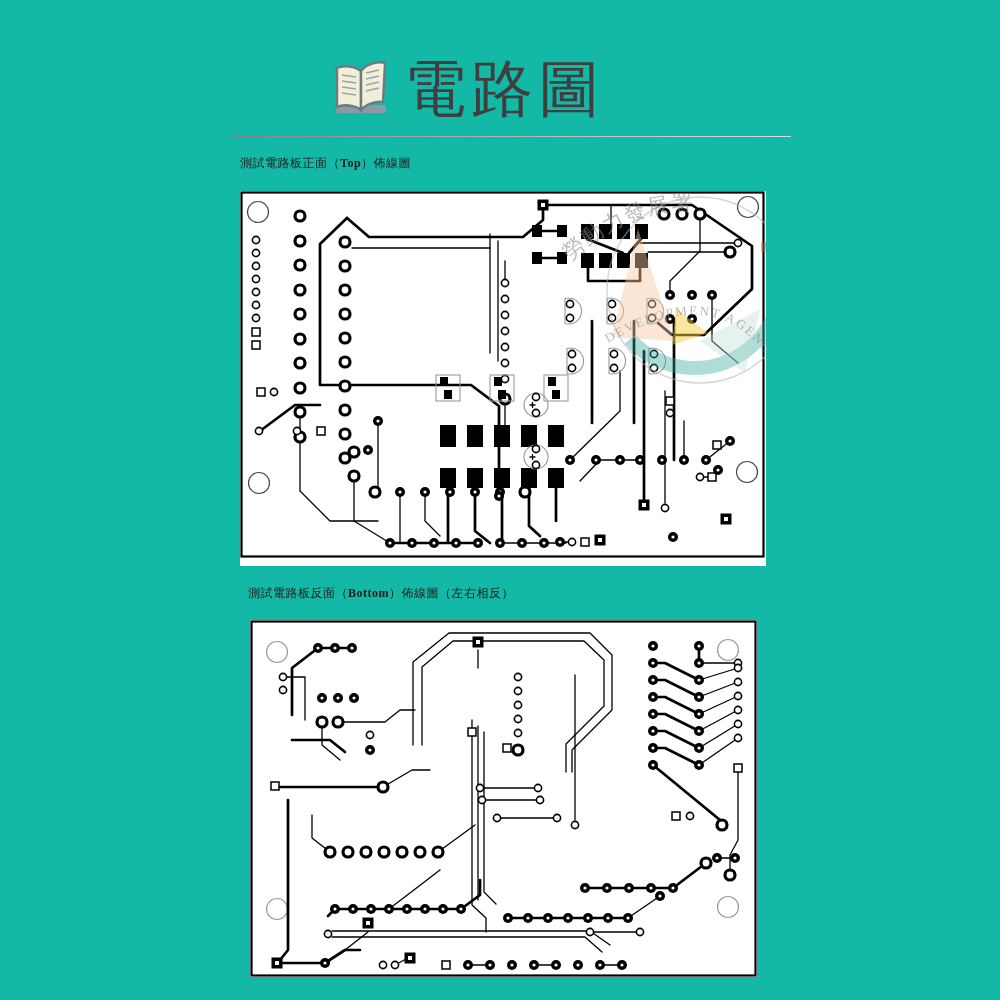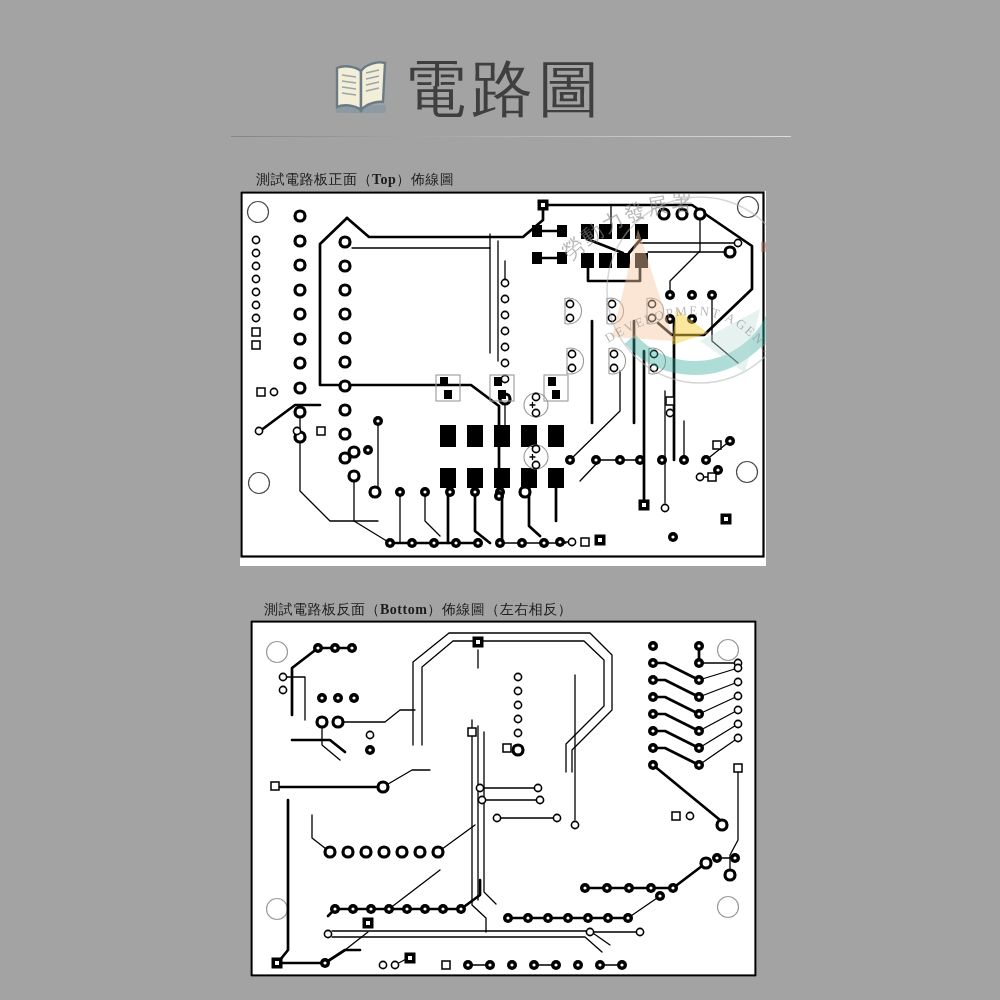--- a/index.html
+++ b/index.html
@@ -1,23 +1,23 @@
 <!DOCTYPE html>
 <html><head>
 <meta charset="utf-8">
 <style>
   html,body{margin:0;padding:0;width:1000px;height:1000px;background:#fff;overflow:hidden;
     font-family:"Liberation Sans",sans-serif;}
-  .page{position:absolute;inset:0;background:#a3a3a3;}
+  .page{position:absolute;inset:0;background:#14b8a6;}
   header{position:absolute;left:332px;top:58px;display:flex;align-items:center;gap:14px;}
   .book-icon{width:58px;height:60px;display:inline-block;}
   h1.title{margin:0;font-size:62px;font-weight:500;color:#3f3f3f;letter-spacing:5px;line-height:1;}
   .divider{position:absolute;left:231px;top:136px;width:560px;height:1px;
     background:linear-gradient(to right,#858585,#b9b9b9 55%,#dcdcdc);}
-  .caption{position:absolute;margin:16px;font-family:"Liberation Serif",serif;font-size:14px;color:#1c1c1c;letter-spacing:0.5px;}
+  .caption{position:absolute;margin:0;font-family:"Liberation Serif",serif;font-size:12px;color:#1c1c1c;letter-spacing:0.5px;}
   #cap-top{left:240px;top:155px;}
   #cap-bottom{left:248px;top:585px;}
   figure.pcb{position:absolute;margin:0;background:#fff;}
   #fig-top{left:240px;top:191px;width:526px;height:375px;}
   #fig-bottom{left:250px;top:620px;width:507px;height:357px;}
   figure.pcb svg{display:block;width:100%;height:100%;}
   
   .tk{fill:none;stroke:#000;stroke-width:2.7;stroke-linejoin:round;stroke-linecap:round;}
   .tr{fill:none;stroke:#000;stroke-width:1.3;stroke-linejoin:round;stroke-linecap:round;}
   .bd{fill:none;stroke:#000;stroke-width:2.2;}

